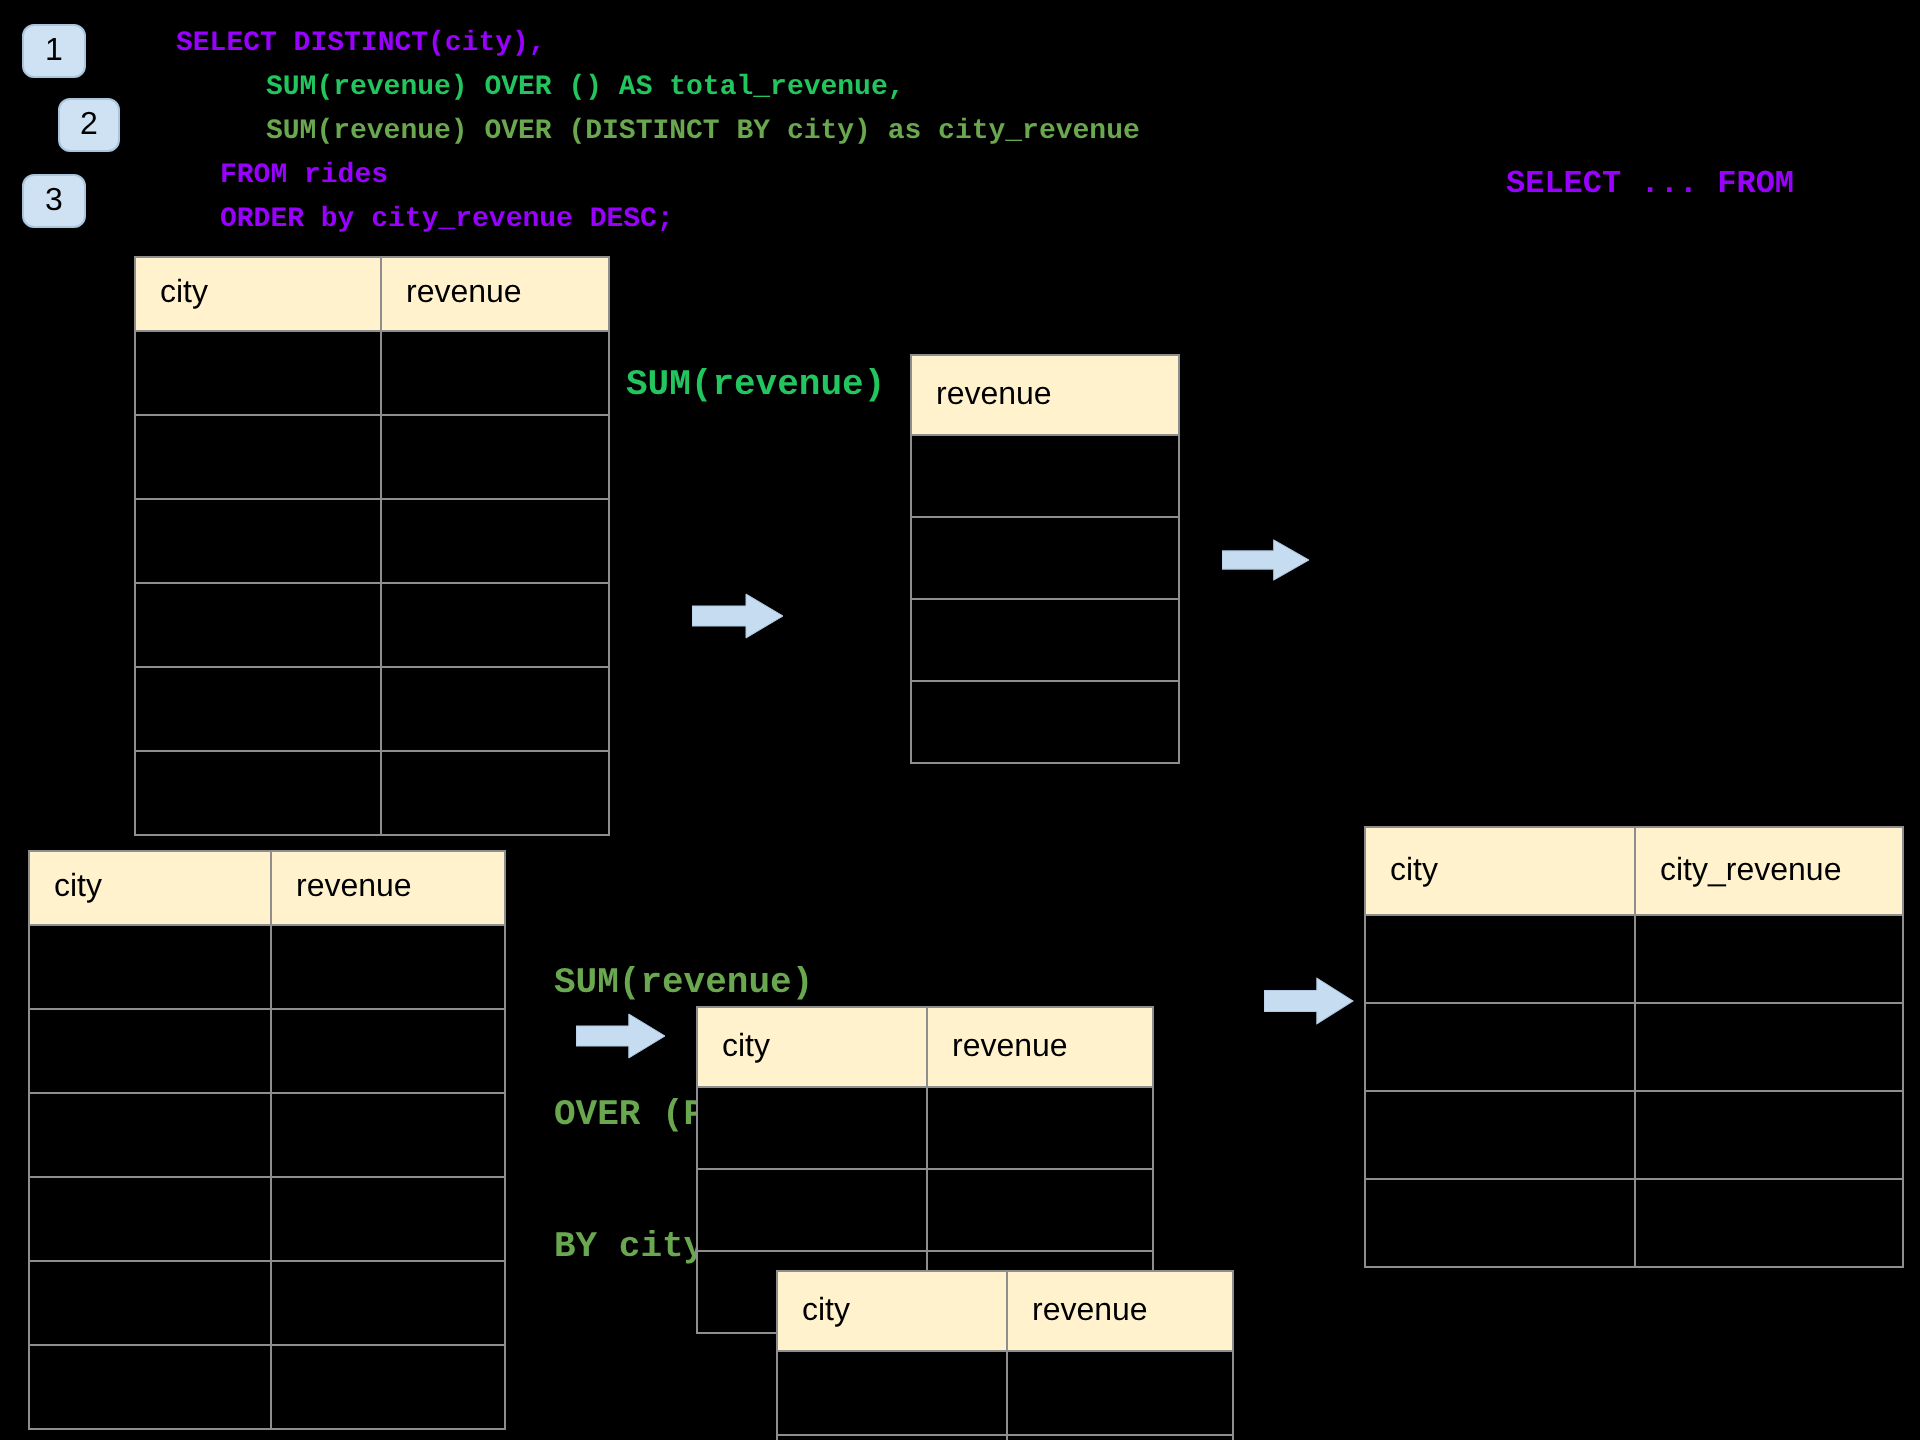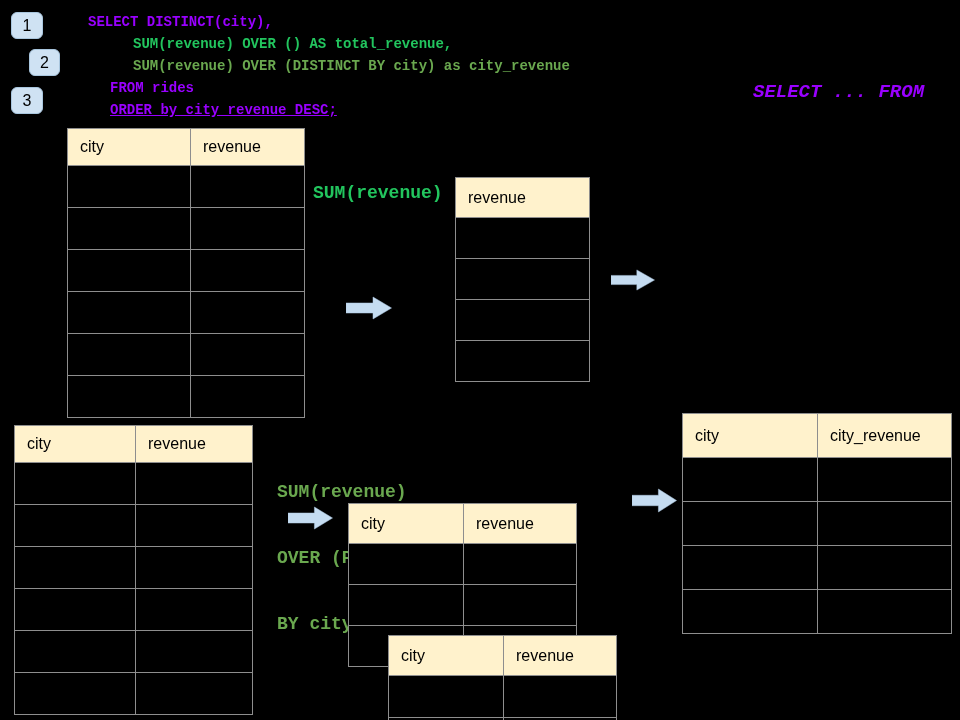--- a/index.html
+++ b/index.html
@@ -10,21 +10,21 @@
   
   .mono{
     position:absolute;font-family:"Liberation Mono","DejaVu Sans Mono",monospace;
     font-weight:bold;white-space:pre;
   }
   .code-line{font-size:14px;line-height:22px;}
   .c-purple{color:#9900ff;}
   .c-red{color:#22c55e;}
   .c-green{color:#6aa84f;}
   .label{font-size:18px;line-height:22px;}
-  .note{font-size:19px;line-height:23px;color:#9900ff;font-style:italic;}
+  .note{font-size:16px;line-height:23px;color:#9900ff;}
   
   .badge{
     position:absolute;background:#cfe2f3;border:1px solid #a9c6de;border-radius:6px;
     color:#000;font-size:16px;display:flex;align-items:center;justify-content:center;
   }
   
   table.dtable{
     position:absolute;border-collapse:collapse;table-layout:fixed;
     background:#14532d;
   }
@@ -51,21 +51,21 @@
     <span>2</span>
   </div>
   <div class="badge" style="left:11px;top:87px;width:30px;height:25px;">
     <span>3</span>
   </div>
 
   <div class="mono code-line c-purple" style="left:88px;top:11px;">SELECT DISTINCT(city),</div>
   <div class="mono code-line c-red" style="left:133px;top:33px;">SUM(revenue) OVER () AS total_revenue,</div>
   <div class="mono code-line c-green" style="left:133px;top:55px;">SUM(revenue) OVER (DISTINCT BY city) as city_revenue</div>
   <div class="mono code-line c-purple" style="left:110px;top:77px;">FROM rides</div>
-  <div class="mono code-line c-purple" style="left:110px;top:99px;text-decoration:underline;">ORDER by city_revenue DESC;</div>
+  <div class="mono code-line c-purple" style="left:110px;top:99px;">ORDER by city_revenue DESC;</div>
 
   <div class="mono note" style="left:753px;top:35px;">
     <div>SELECT ... FROM</div>
   </div>
 
   <div class="mono label c-red" style="left:313px;top:138px;">
     <div>SUM(revenue)</div>
   </div>
 
   <div class="mono label c-green" style="left:277px;top:437px;">

